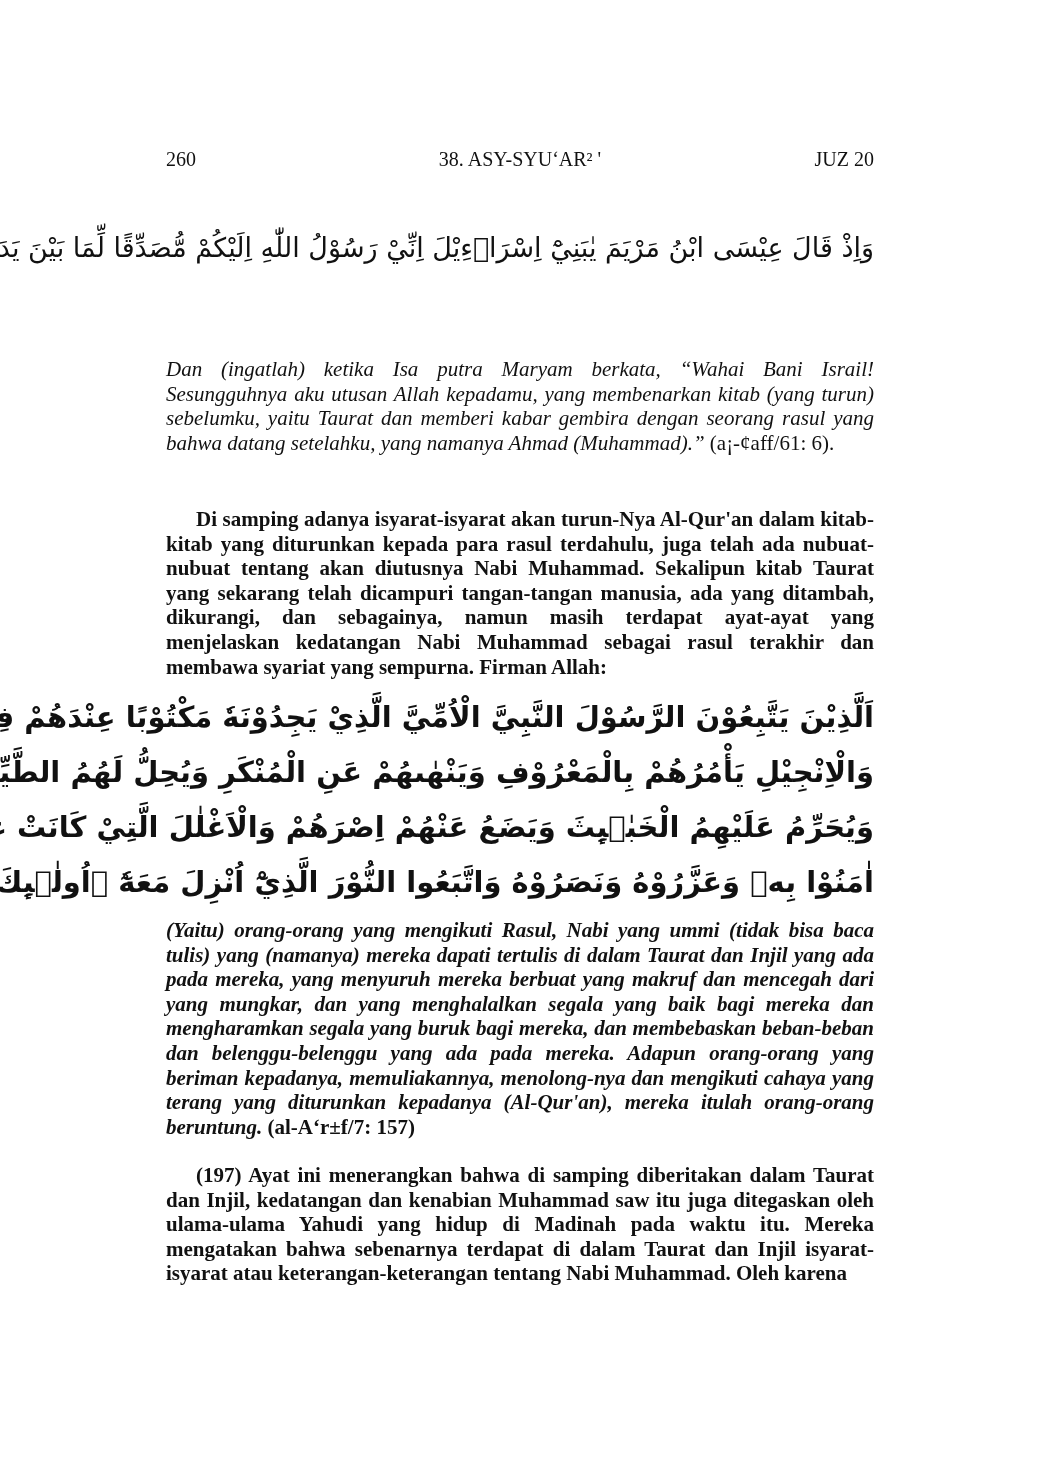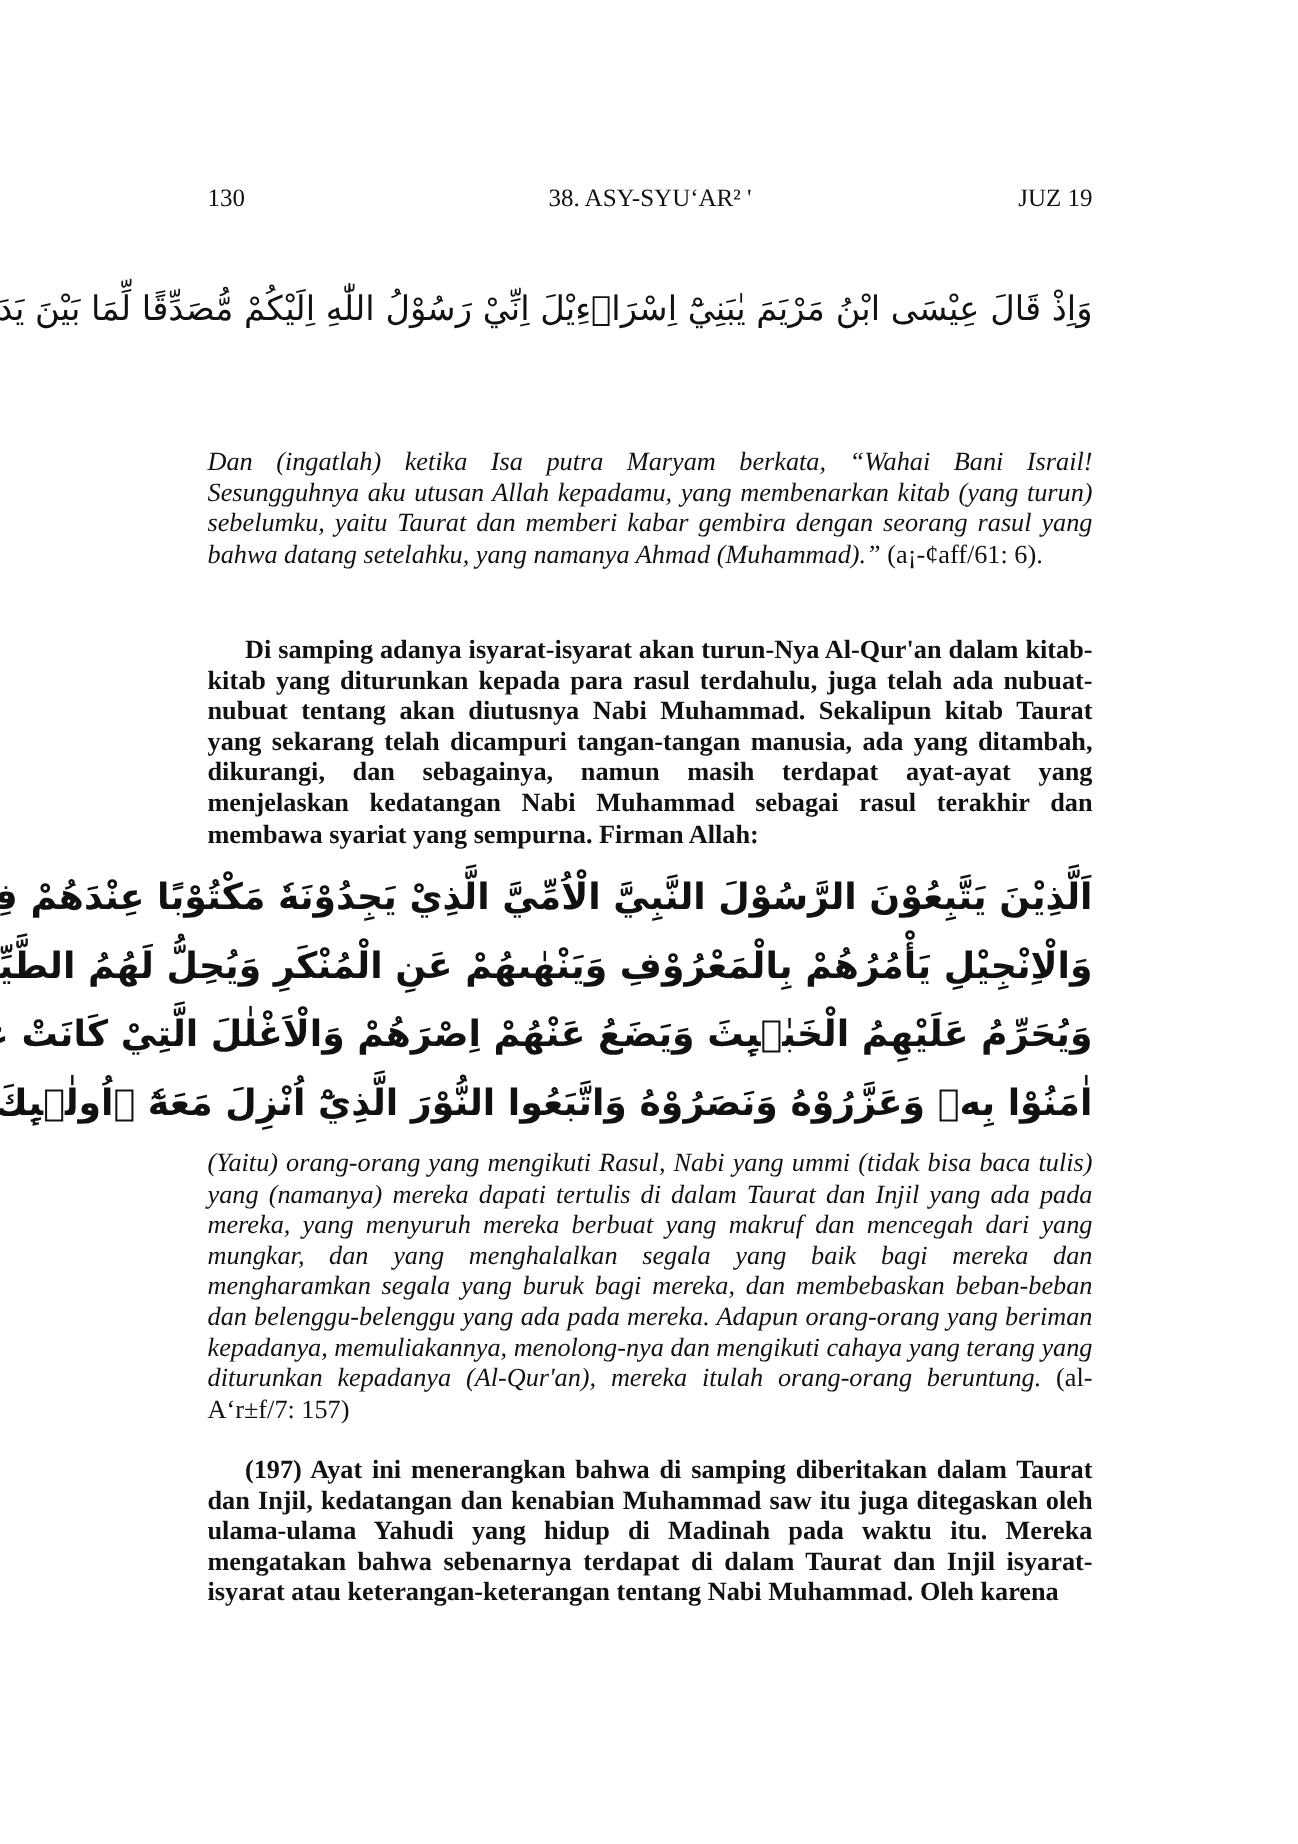--- a/index.html
+++ b/index.html
@@ -13,32 +13,32 @@
   .arabic .line { display: block; white-space: nowrap; text-align: justify; text-align-last: justify; }
   .arabic.a1 { top: 222px; font-size: 27px; line-height: 52px; }
   .arabic.a1 .line.short { text-align-last: right; }
   .arabic.a2 { top: 690px; font-size: 29px; line-height: 55px; font-weight: bold; }
   .para { position: absolute; left: 0; width: 708px; font-size: 21px; line-height: 24.6px; text-align: justify; }
   .para.italic { font-style: italic; }
   .para .ref { font-style: normal; }
   .para.indent { text-indent: 30px; font-weight: bold; }
   .p1 { top: 357px; }
   .p2 { top: 507px; }
-  .p3 { top: 918px; }
+  .p3 { top: 918px; font-weight: bold; }
   .p4 { top: 1163px; }
 </style>
 </head>
 <body>
 
 <div class="page">
 
   <div class="header">
-    <span class="pgnum">130</span>
+    <span class="pgnum">260</span>
     <span class="title">38. ASY-SYU‘AR² '</span>
-    <span class="juz">JUZ 19</span>
+    <span class="juz">JUZ 20</span>
   </div>
 
   <div class="arabic a1">
     <span class="line">وَاِذْ قَالَ عِيْسَى ابْنُ مَرْيَمَ يٰبَنِيْٓ اِسْرَاۤءِيْلَ اِنِّيْ رَسُوْلُ اللّٰهِ اِلَيْكُمْ مُّصَدِّقًا لِّمَا بَيْنَ يَدَيَّ مِنَ التَّوْرٰىةِ</span>
   </div>
 
   <p class="para italic p1" style="margin:0;">
     <span>Dan (ingatlah) ketika Isa putra Maryam berkata, “Wahai Bani Israil! Sesungguhnya aku utusan Allah kepadamu, yang membenarkan kitab (yang turun) sebelumku, yaitu Taurat dan memberi kabar gembira dengan seorang rasul yang bahwa datang setelahku, yang namanya Ahmad (Muhammad).”</span><span class="ref"> (a¡-¢aff/61: 6).</span>
   </p>
 

